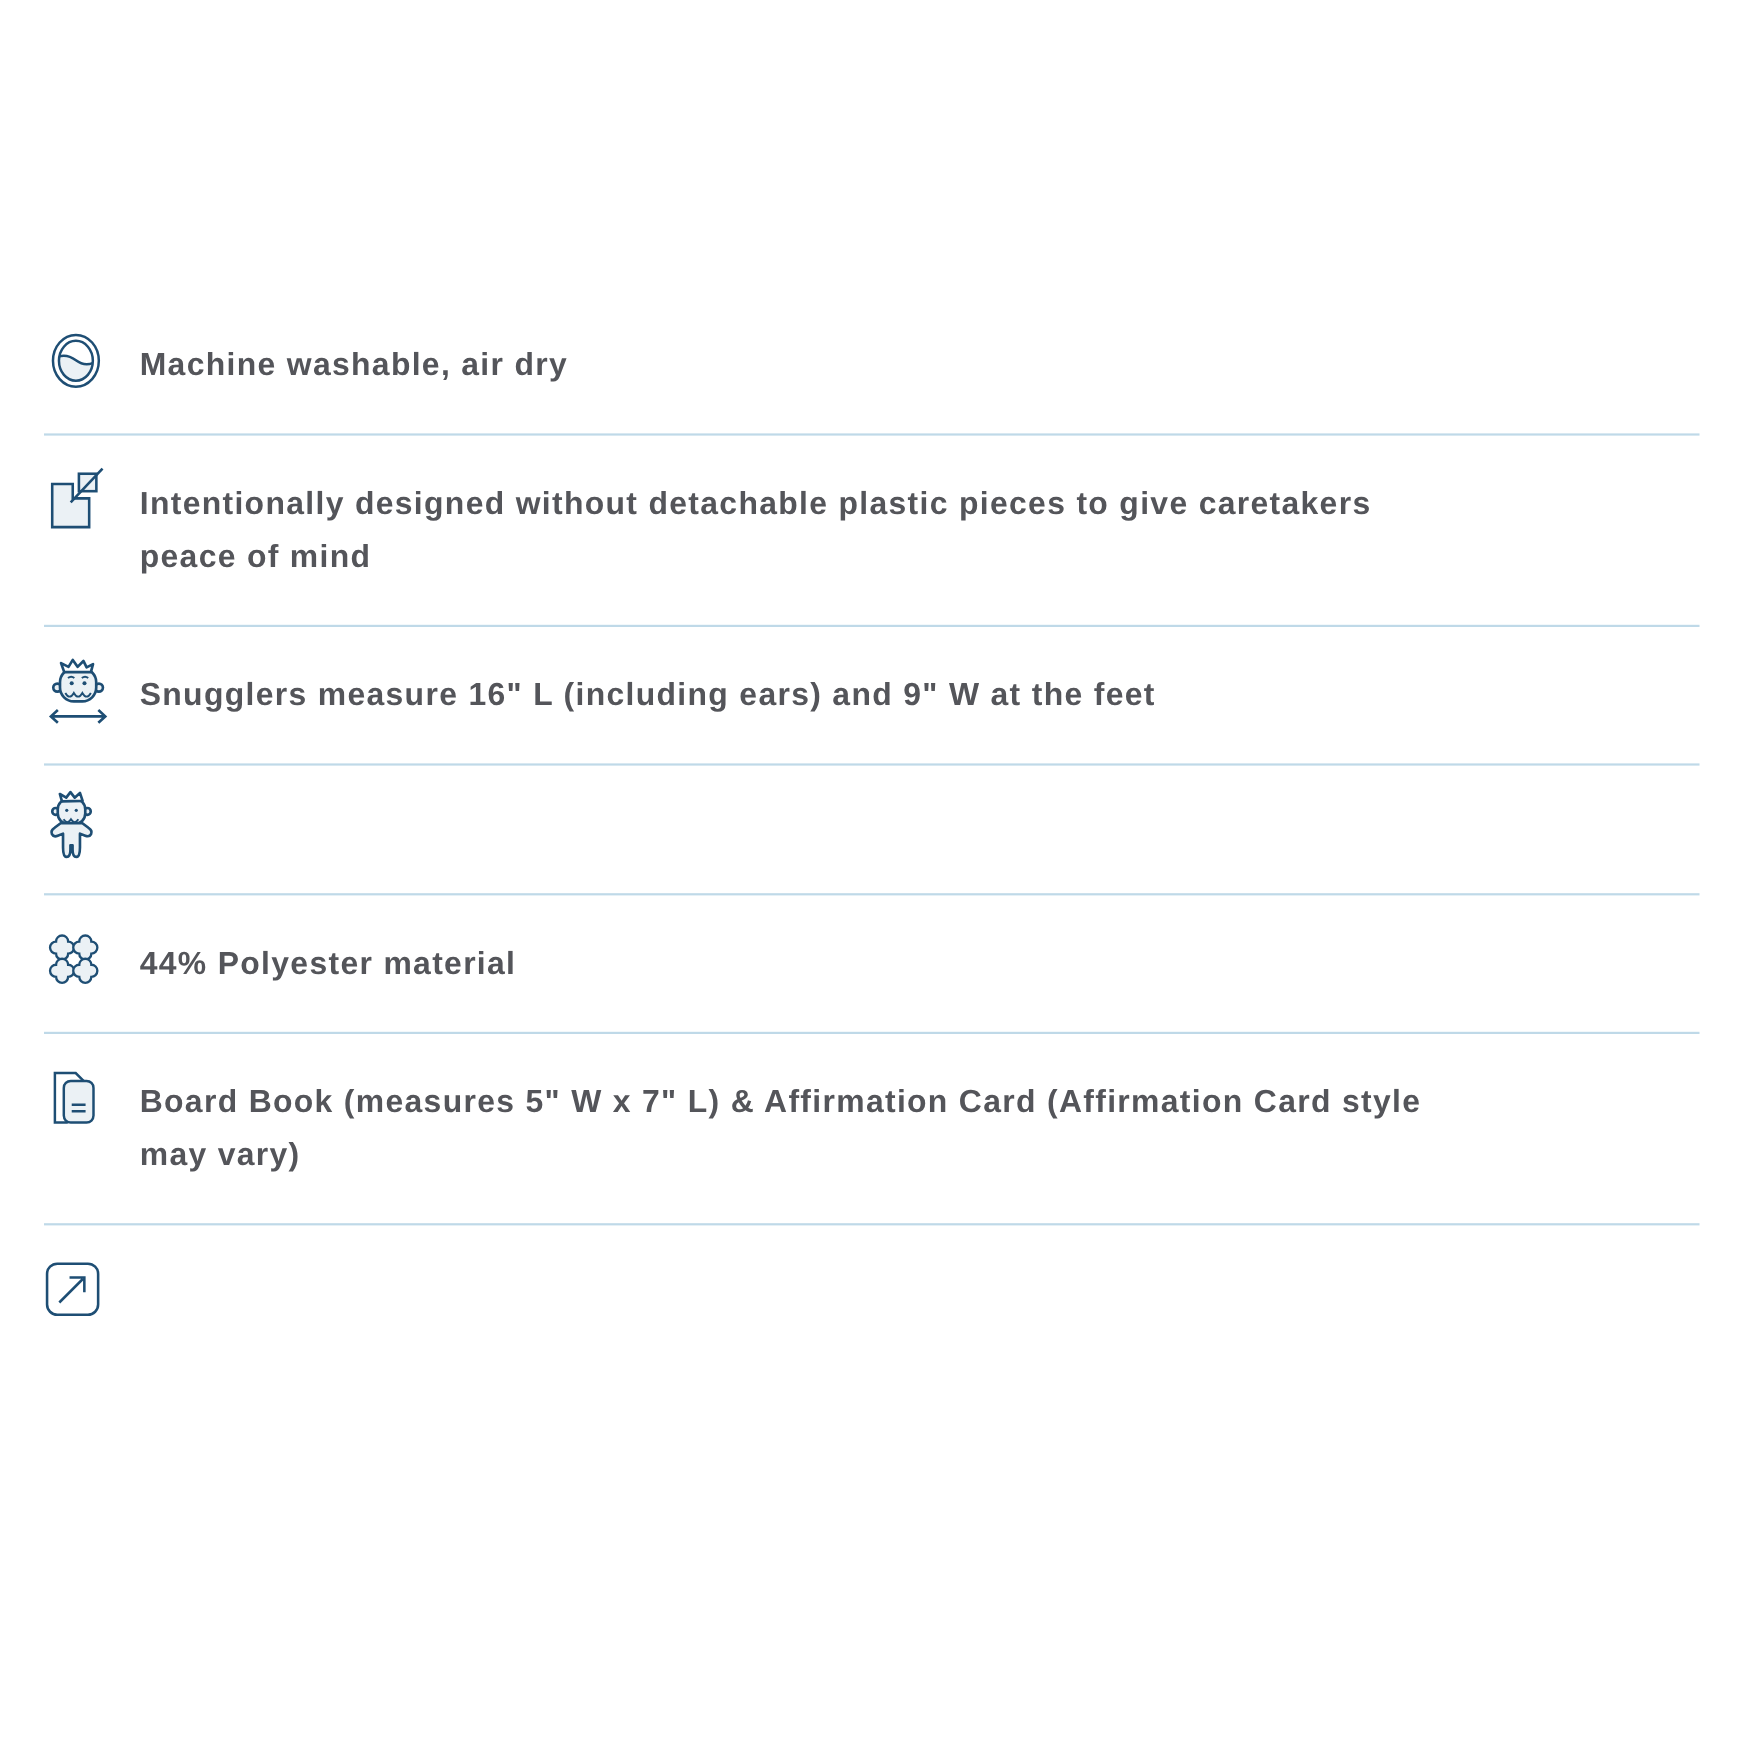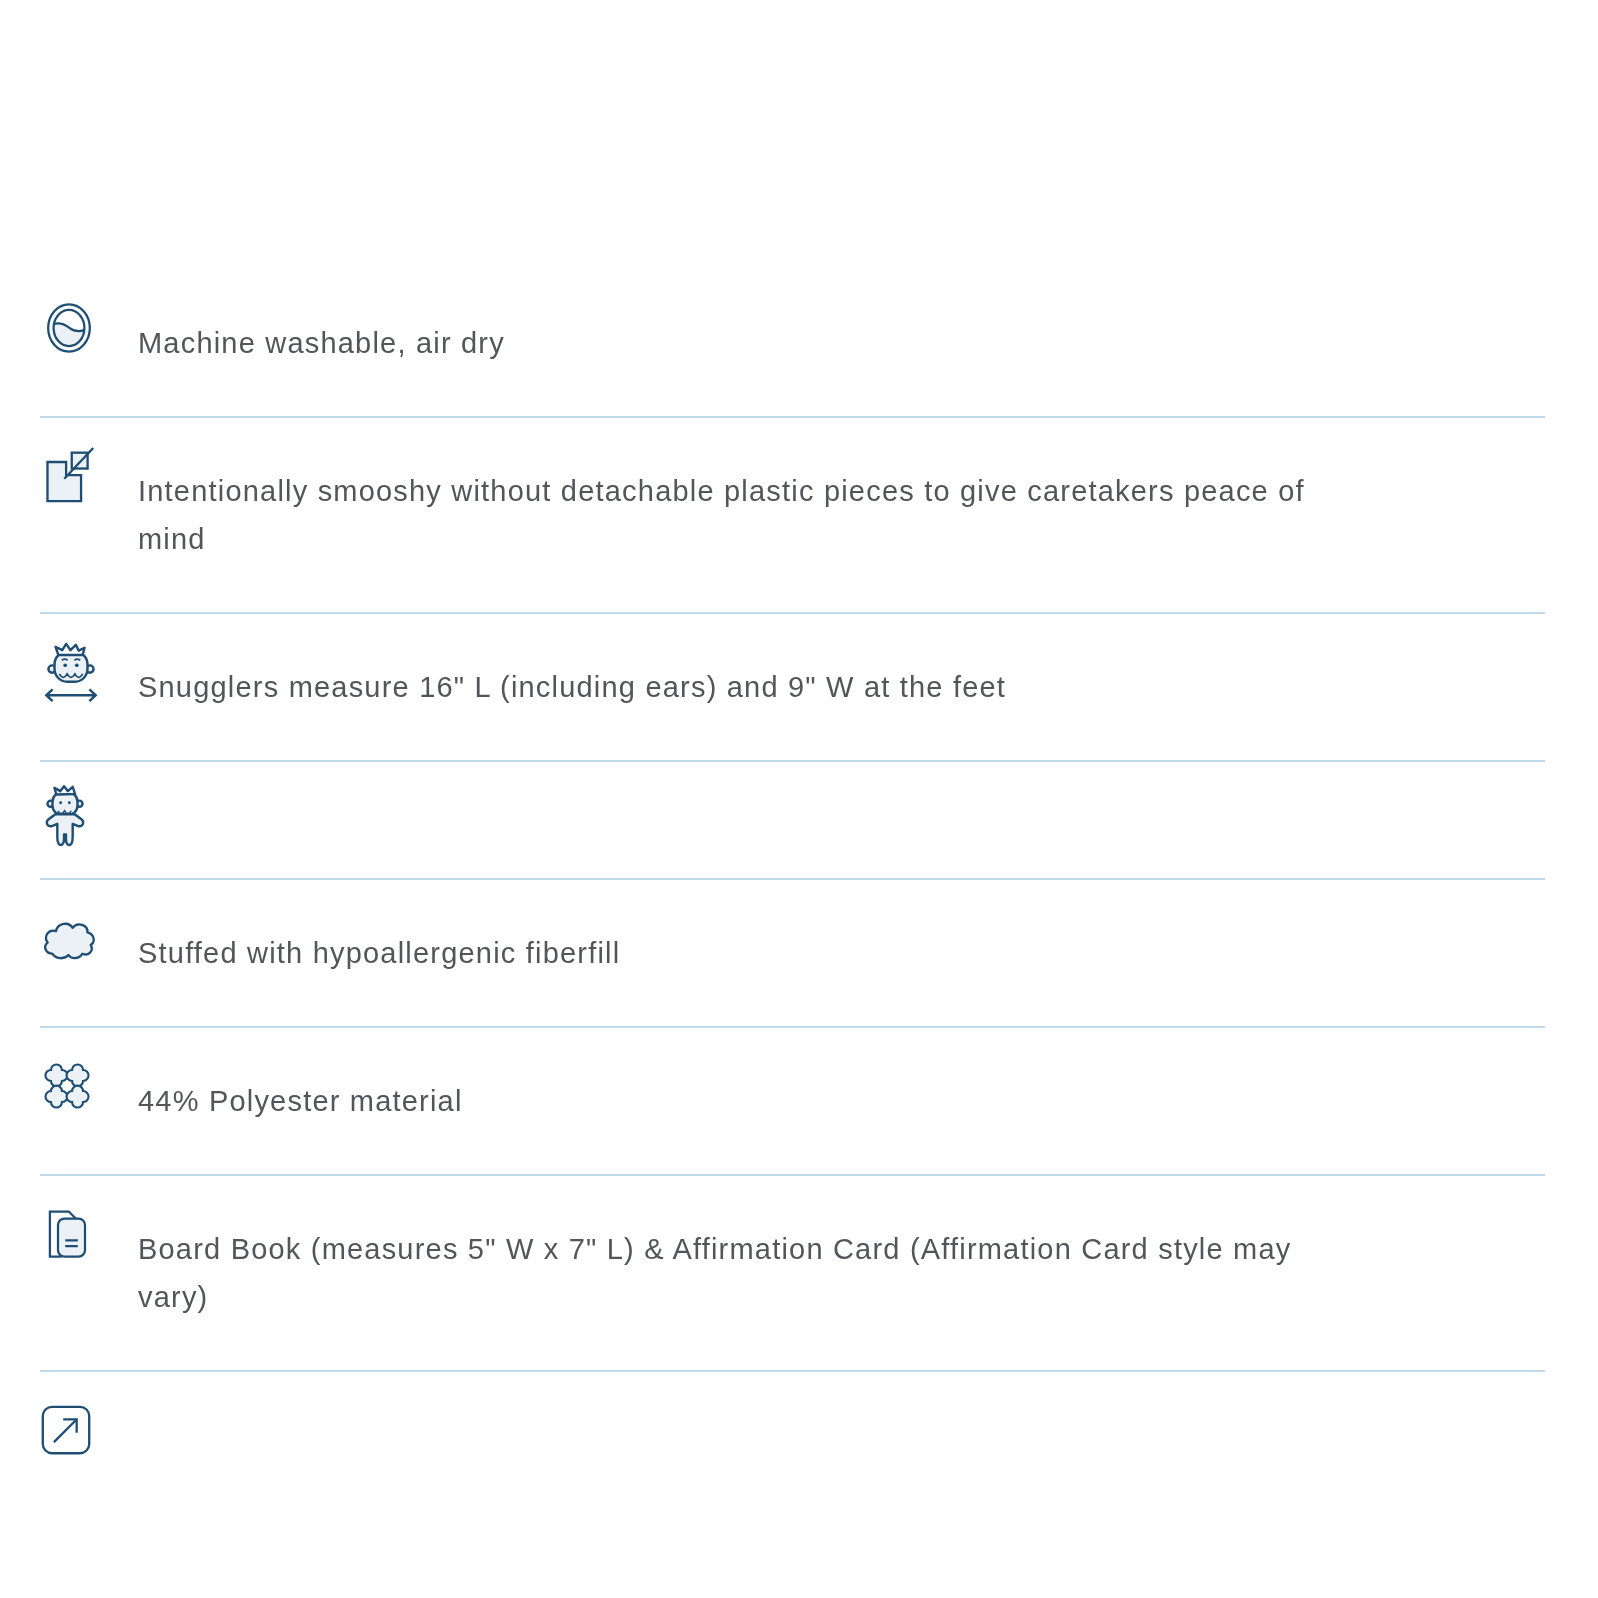--- a/index.html
+++ b/index.html
@@ -33,27 +33,27 @@
   .icon-box{
     flex:none;
     width:83px;
     height:48px;
     display:flex;
     align-items:center;
     overflow:visible;
   }
   .icon-box svg{display:block;overflow:visible;}
   .feature-text{
-    margin:15px;
+    margin:4px;
     max-width:1190px;
     font-size:29px;
     line-height:48px;
     letter-spacing:1.2px;
     color:var(--text);
-    font-weight:400;
+    font-weight:700;
   }
   .feature-text a{
     color:var(--link);
     text-decoration:none;
     cursor:pointer;
   }
   
   .st{fill:none;stroke:var(--navy);stroke-width:2.5;}
   .st2{stroke:var(--navy);stroke-width:2.5;}
   .fl{fill:var(--fill);}
@@ -85,21 +85,21 @@
   </div>
 
   <div class="row">
     <span class="icon-box">
       <svg width="56" height="62" viewBox="0 0 60 66">
         <path d="M8,18 H28 V32 H44 V60 H8 Z" class="fl st2"></path>
         <rect x="34" y="8" width="17" height="17" class="fl st2"></rect>
         <line x1="26" y1="36" x2="57" y2="3" class="st"></line>
       </svg>
     </span>
-    <p class="feature-text">Intentionally smooshy without detachable plastic pieces to give caretakers peace of mind</p>
+    <p class="feature-text">Intentionally designed without detachable plastic pieces to give caretakers peace of mind</p>
   </div>
 
   <div class="row">
     <span class="icon-box">
       <svg width="62" height="62" viewBox="0 0 64 64">
         <circle cx="12.5" cy="29" r="3.8" class="fl st2"></circle>
         <circle cx="51.5" cy="29" r="3.8" class="fl st2"></circle>
         <rect x="15" y="11" width="34" height="31" rx="13" class="fl st2"></rect>
         <path d="M19,14.5 L16,6 L23,9.5 L27,3 L31.5,9.5 L37,4 L40,10 L46,7 L44,14.5 Z" class="wh st2" stroke-linejoin="round"></path>
         <circle cx="26" cy="25" r="1.9" class="dot"></circle>
@@ -120,28 +120,20 @@
         <rect x="13" y="7" width="26" height="24" rx="10" class="fl st2"></rect>
         <path d="M17,9.5 L15,2.5 L21,6 L25,0.8 L29,6 L34,1.5 L36.5,9 Z" class="wh st2" stroke-linejoin="round"></path>
         <circle cx="21.5" cy="18" r="1.5" class="dot"></circle>
         <circle cx="30.5" cy="18" r="1.5" class="dot"></circle>
         <path d="M18.5,26.5 q3.5,5.5 7,0 q3.5,5.5 7,0" class="thin"></path>
         <path d="M16,30 L10,34.5 Q6,37 7.5,40.5 Q9,43.5 13,42 L18,40 L18,53 Q18,62 21.5,62 Q25,62 25,55 L25,51 H27 L27,55 Q27,62 30.5,62 Q34,62 34,53 L34,40 L39,42 Q43,43.5 44.5,40.5 Q46,37 42,34.5 L36,30 Z" class="fl st2" stroke-linejoin="round"></path>
       </svg>
     </span>
   </div>
 
-  <div class="row">
-    <span class="icon-box">
-      <svg width="56" height="48" viewBox="0 0 60 52">
-        <path d="M13,43 C6,43 2.5,35 8,31 C3,24 9,16 17,18.5 C19,9.5 31,8 35,15 C40,8 52,11.5 51,20 C58,21.5 60.5,30 54.5,33.5 C58.5,40 52,46 45.5,43 C42.5,48.5 34,49.5 30.5,44.5 C26,49.5 16.5,49 13,43 Z" class="fl st2" stroke-linejoin="round"></path>
-      </svg>
-    </span>
-    <p class="feature-text">Stuffed with hypoallergenic fiberfill</p>
-  </div>
 
   <div class="row">
     <span class="icon-box">
       <svg width="54" height="58" viewBox="0 0 64 64">
         <path d="M13,13 A6.5 6.5 0 1 1 26,13 A6.5 6.5 0 1 1 26,26 A6.5 6.5 0 1 1 13,26 A6.5 6.5 0 1 1 13,13 Z" class="fl st2"></path>
         <path d="M38,13 A6.5 6.5 0 1 1 51,13 A6.5 6.5 0 1 1 51,26 A6.5 6.5 0 1 1 38,26 A6.5 6.5 0 1 1 38,13 Z" class="fl st2"></path>
         <path d="M13,38 A6.5 6.5 0 1 1 26,38 A6.5 6.5 0 1 1 26,51 A6.5 6.5 0 1 1 13,51 A6.5 6.5 0 1 1 13,38 Z" class="fl st2"></path>
         <path d="M38,38 A6.5 6.5 0 1 1 51,38 A6.5 6.5 0 1 1 51,51 A6.5 6.5 0 1 1 38,51 A6.5 6.5 0 1 1 38,38 Z" class="fl st2"></path>
       </svg>
     </span>

